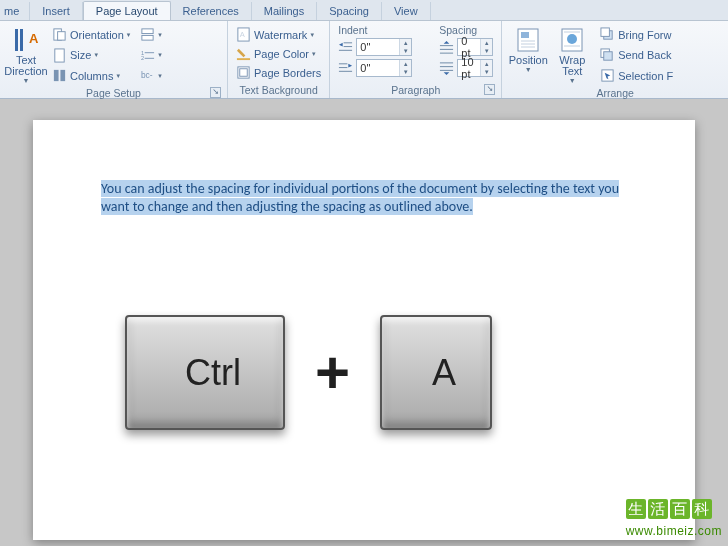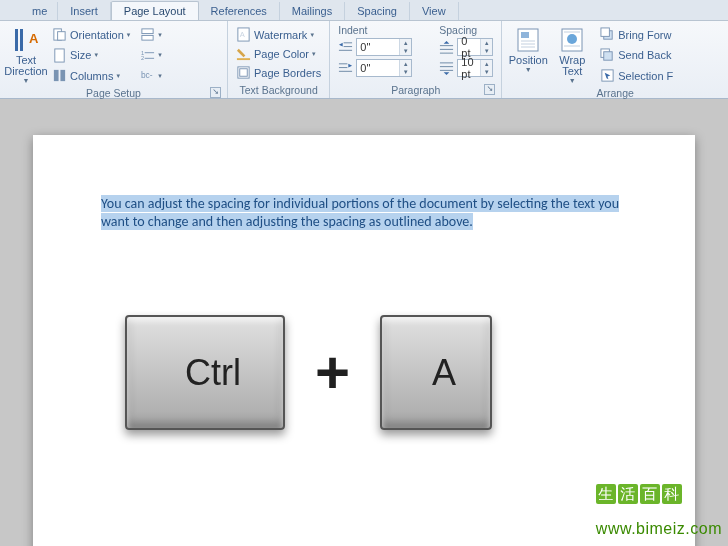--- a/index.html
+++ b/index.html
@@ -27,21 +27,21 @@
     cursor: pointer;
     border-right: 1px solid #c5d1de;
   }
   .tab.active {
     background: #f4f7fb;
     border: 1px solid #b8c4d1;
     border-bottom: none;
     color: #2a4a70;
     border-radius: 2px 2px 0 0;
   }
-  .tab.cut { padding-left: 4px; padding-right: 10px; margin-left: 28px; }
+  .tab.cut { padding-left: 4px; padding-right: 10px; }
   
   .ribbon {
     display: flex;
     background: linear-gradient(#f6f8fb, #e9eef5);
     border-bottom: 1px solid #a8b8cb;
     height: 78px;
   }
   .group {
     border-right: 1px solid #c5d1de;
     display: flex;
@@ -95,21 +95,21 @@
   .spinbox .arrows { width: 12px; display: flex; flex-direction: column; border-left: 1px solid #cdd8e4; }
   .spinbox .arrows span { flex: 1; font-size: 6px; text-align: center; line-height: 8px; color: #5a738e; background: #eef2f7; }
   
   .arr .bigbtn { width: 44px; }
   .arr .stackcol .smbtn { padding: 1px 2px; }
   
   .work {
     position: absolute; left: 0; right: 0; top: 99px; bottom: 0;
     background: #c7c7c7;
     display: flex; justify-content: center;
-    padding-top: 36px;
+    padding-top: 21px;
   }
   .page {
     width: 662px; height: 420px;
     background: #fff;
     box-shadow: 0 3px 10px rgba(0,0,0,.35);
     padding: 60px 68px;
     position: relative;
   }
   .seltext {
     background: #b6d2ee;
@@ -143,21 +143,21 @@
     position: absolute; right: 6px; bottom: 8px;
     text-align: right;
     font-family: "Microsoft YaHei", sans-serif;
   }
   .wm .line1 { display: flex; align-items: center; gap: 2px; }
   .wm .ch {
     background: #6bb52a; color: #fff;
     width: 20px; height: 20px; display: inline-flex; align-items: center; justify-content: center;
     font-size: 15px; border-radius: 2px;
   }
-  .wm .url { color: #3a8a00; font-size: 16px; letter-spacing: 0.5px; display: inline-block; margin-top: 16px; }
+  .wm .url { color: #3a8a00; font-size: 12px; letter-spacing: 0.5px; display: inline-block; margin-top: 5px; }
   
   .svg { width: 100%; height: 100%; display: block; }
 </style>
 </head>
 <body>
 
 <div class="tabs">
   <div class="tab cut">me</div>
   <div class="tab">Insert</div>
   <div class="tab active">Page Layout</div>

